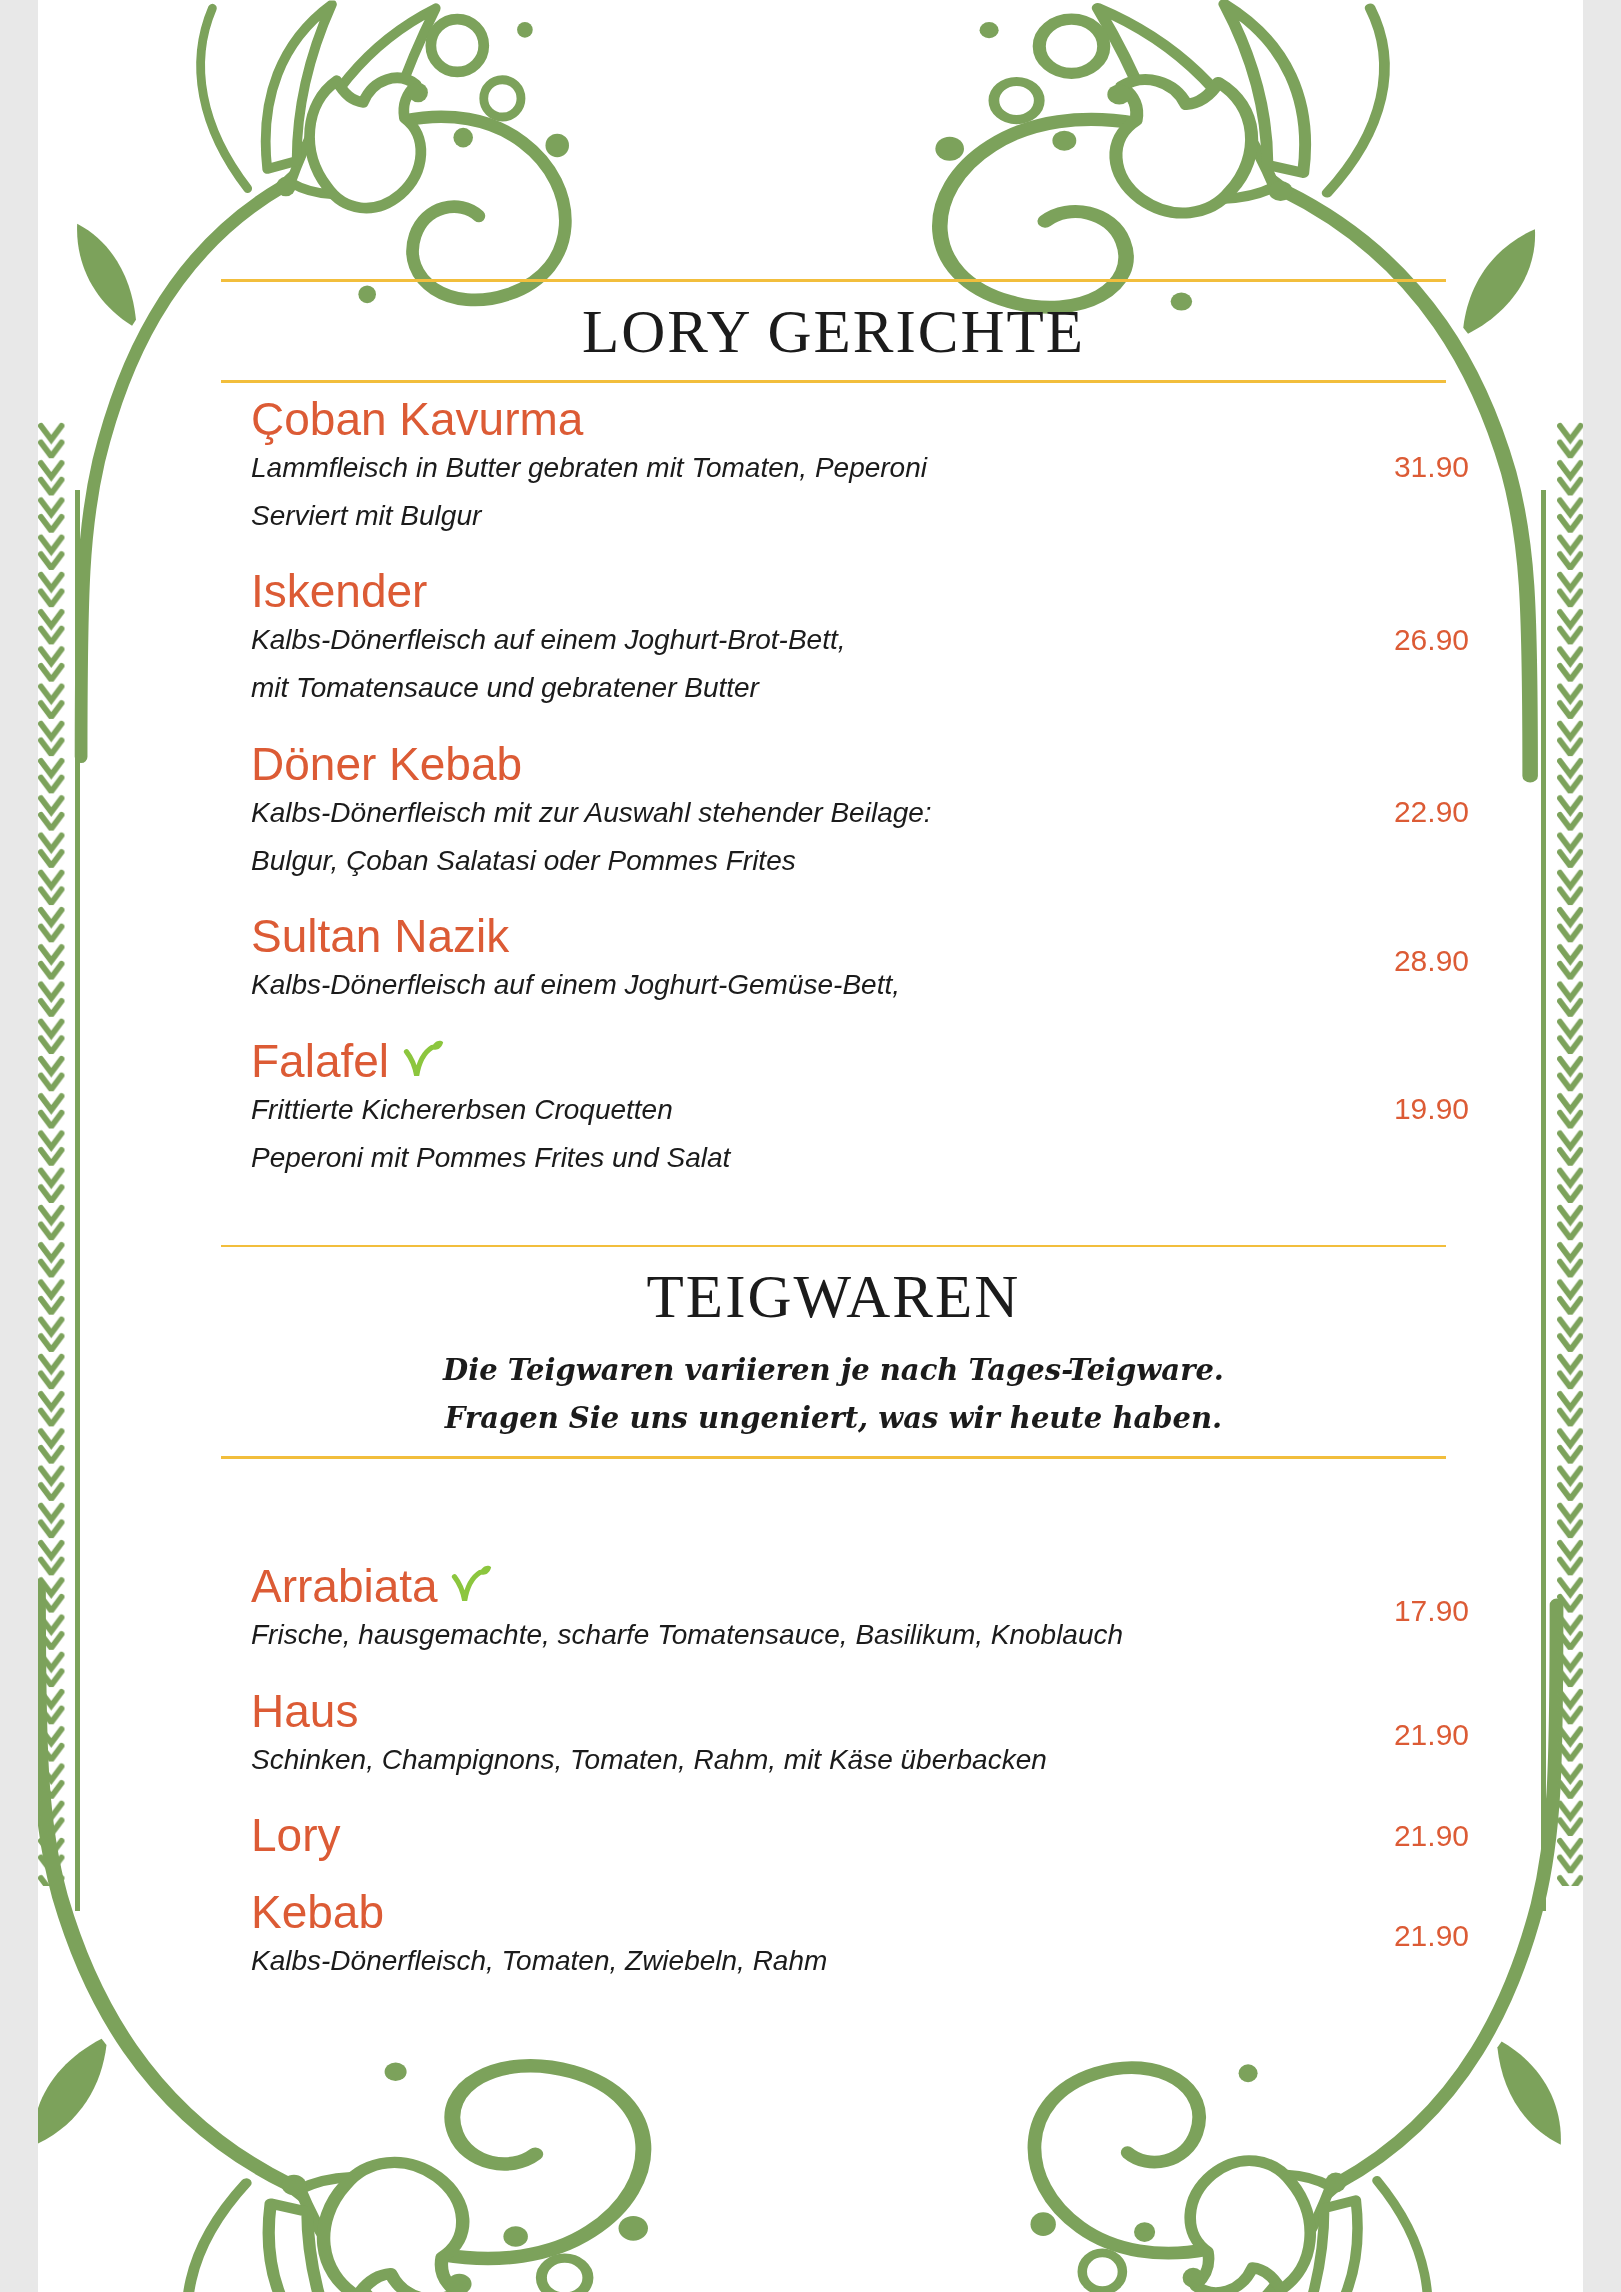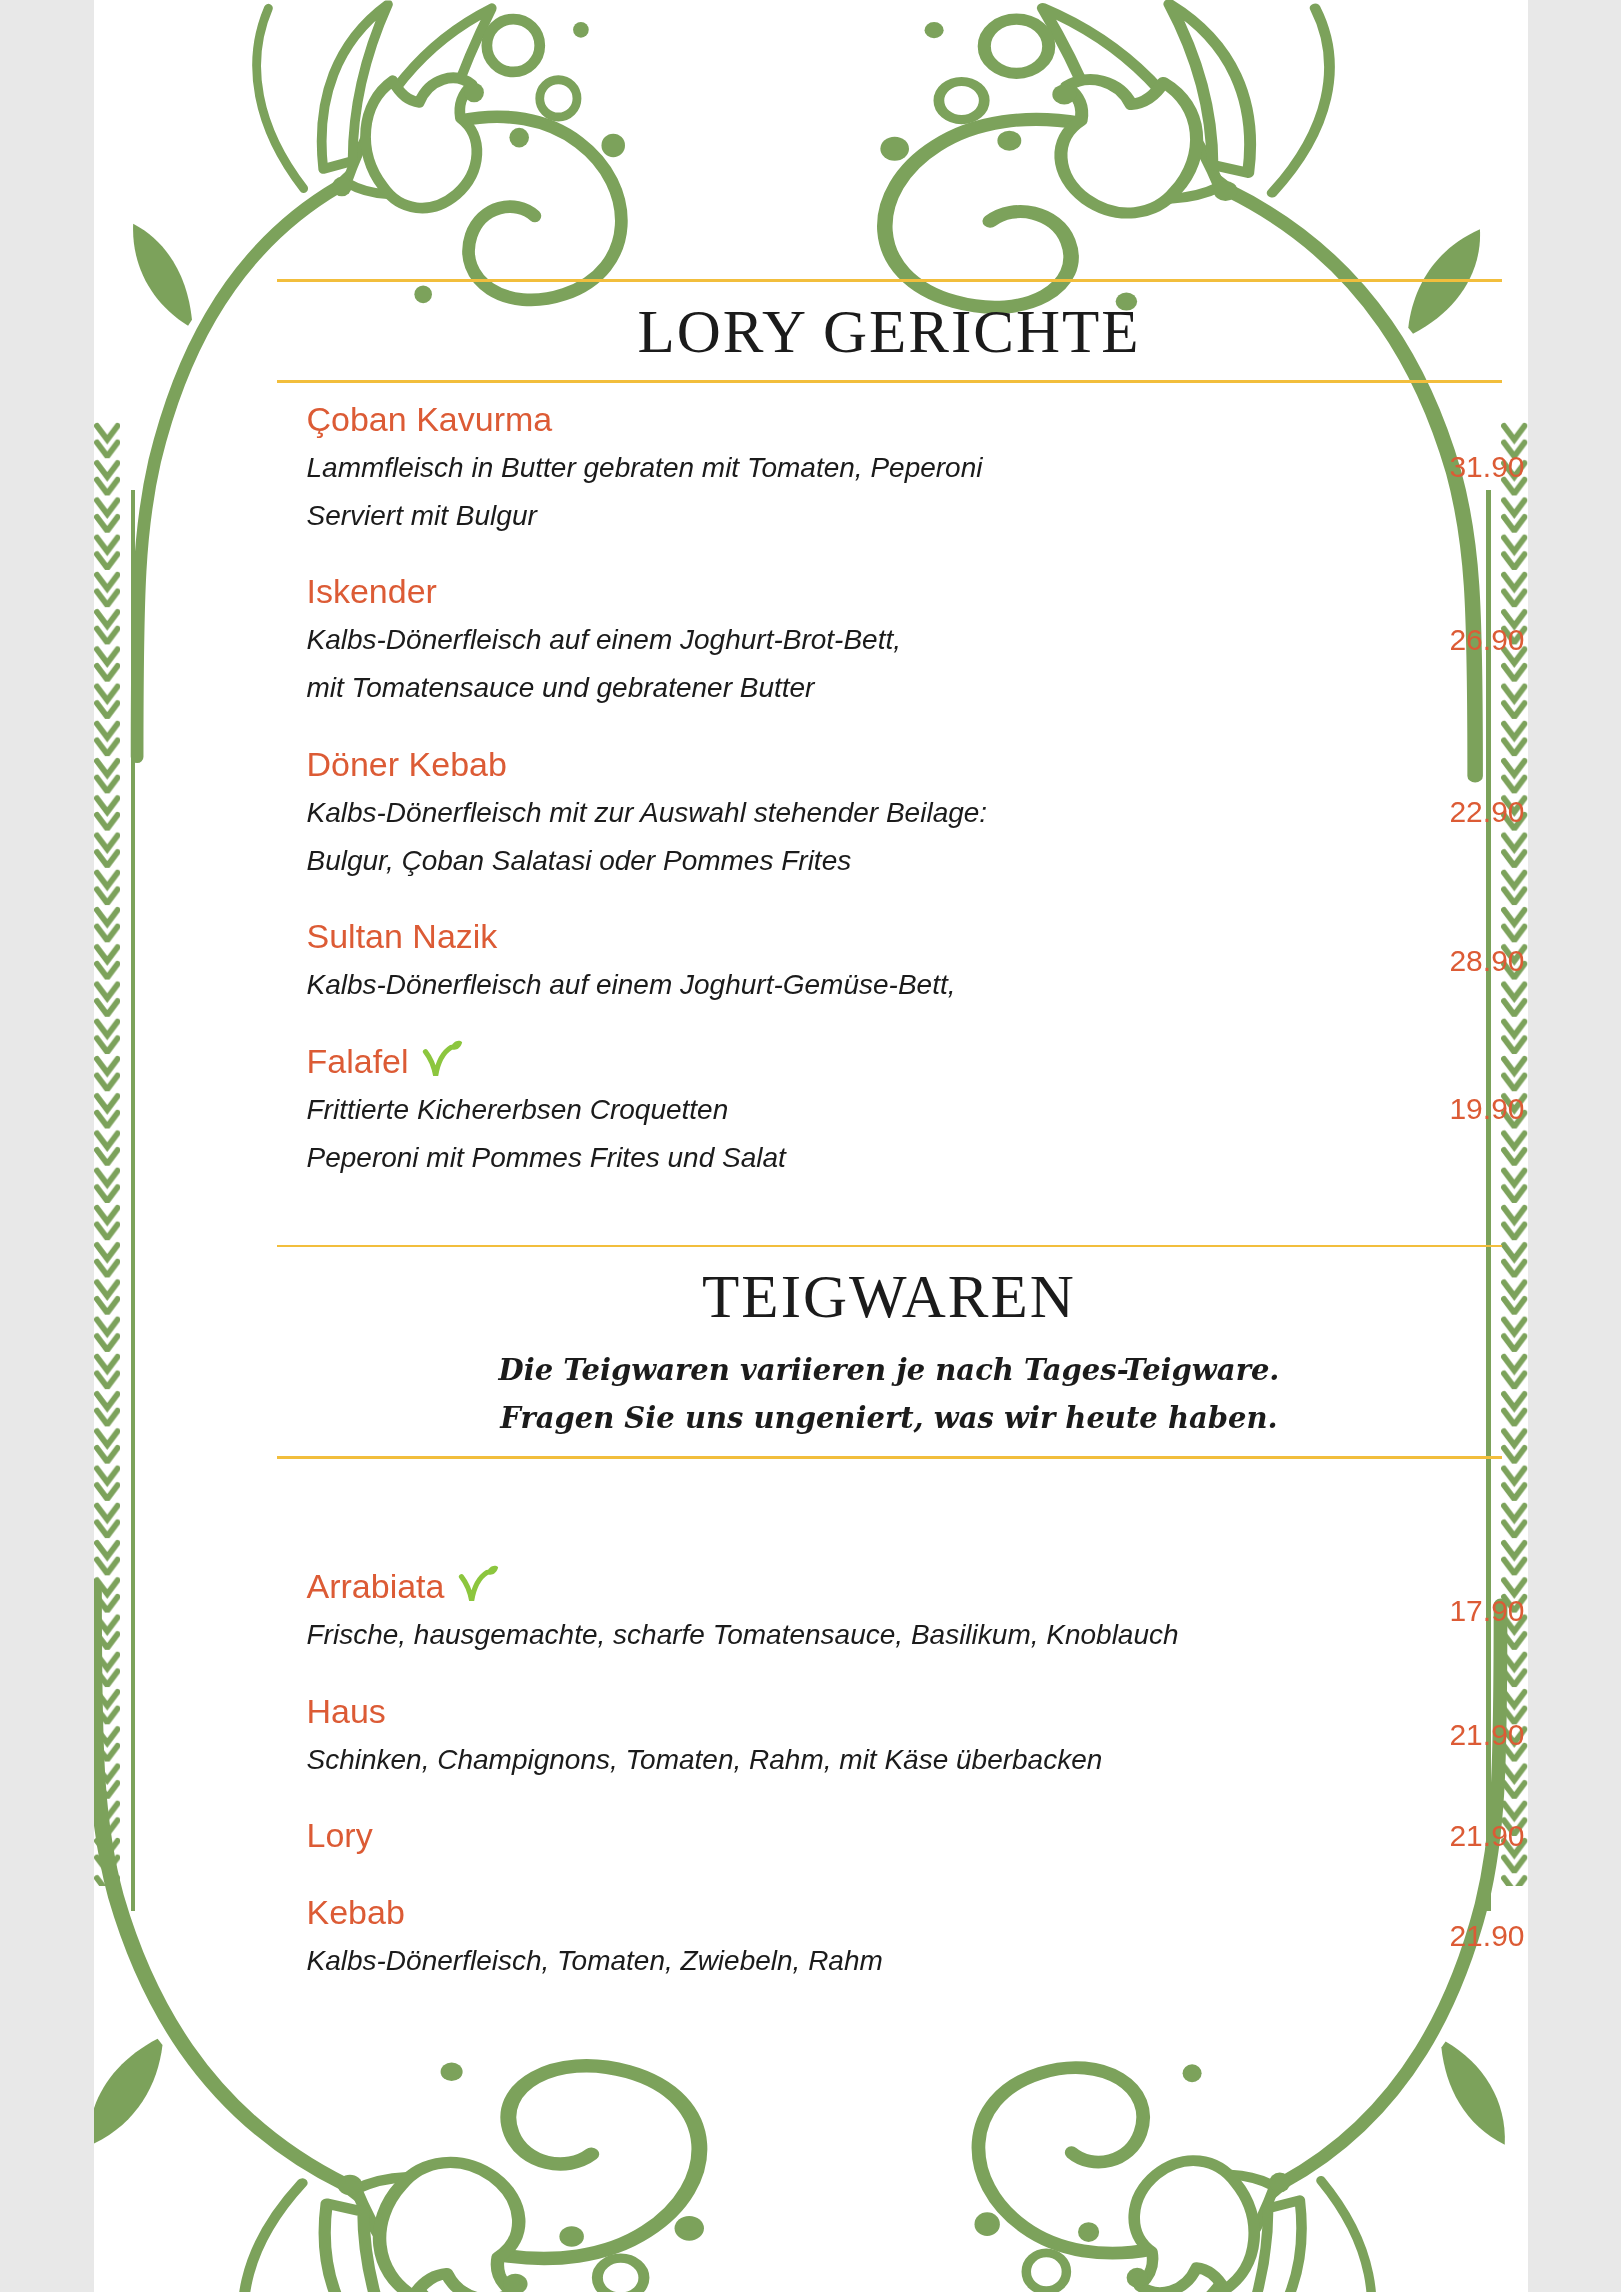--- a/index.html
+++ b/index.html
@@ -1,17 +1,17 @@
 <!DOCTYPE html>
 <html style="--orange: #DC5B35; --green: #7CA25B; --gold: #F2BE3C; --ink: #1b1b1b;"><head>
 <meta charset="utf-8">
 <style>
   html,body{margin:0;padding:0;background:#e8e8e8;}
   .page{
-    position:relative;width:1434px;height:2293px;background:#fff;
+    position:relative;width:1545px;height:2293px;background:#fff;
     overflow:hidden;margin:0 auto;
     font-family:"Liberation Sans",sans-serif;
   }
   
   .corner{position:absolute;pointer-events:none;}
   .corner.tl{top:0;left:0;width:627px;height:765px;}
   .corner.tr{top:0;right:0;width:765px;height:784px;transform:scaleX(-1);}
   .corner.bl{bottom:-88px;left:-54px;width:784px;height:804px;transform:scaleY(-1);}
   .corner.br{bottom:-78px;right:-19.6px;width:676px;height:774px;transform:scale(-1,-1);}
   .strip{position:absolute;top:421px;height:1465px;width:26.5px;}
@@ -34,21 +34,21 @@
     text-align:center;font-family:"DejaVu Serif",serif;font-style:italic;
     font-size:29px;line-height:48px;color:var(--ink,#1b1b1b);
   }
   .subtitles:not(:empty){margin-bottom:14.7px;font-weight:bold;}
   .items{padding:11.8px 0 0 30px;}
   .menu-section + .menu-section{margin-top:63px;}
   .menu-section + .menu-section .items{padding-top:103px;}
   .menu-item{display:flex;align-items:center;margin-bottom:27.4px;}
   .item-main{flex:1;}
   .item-name-row{display:flex;align-items:center;line-height:49px;}
-  .item-name{font-size:34px;color:var(--orange,#DC5B35);}
+  .item-name{font-size:46px;color:var(--orange,#DC5B35);}
   .veg-icon{width:43px;height:41px;margin-left:12.7px;margin-top:-5.9px;}
   .item-desc{font-family:Liberation Sans, sans-serif;font-style:italic;
     font-size:28px;line-height:48px;color:var(--ink,#1b1b1b);}
   .item-price{
     width:157px;text-align:right;font-size:30px;
     color:var(--orange,#DC5B35);padding-right:0;
   }
 </style>
 </head>
 <body>

